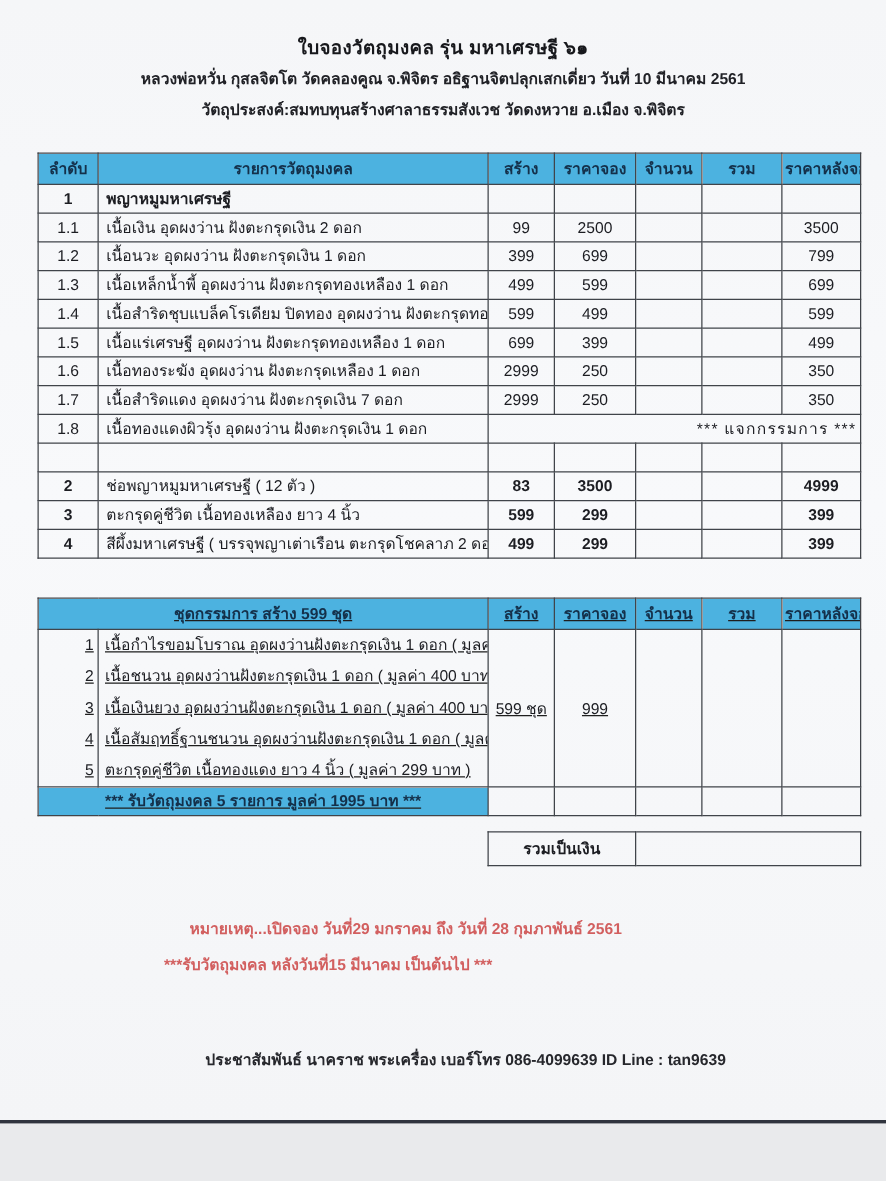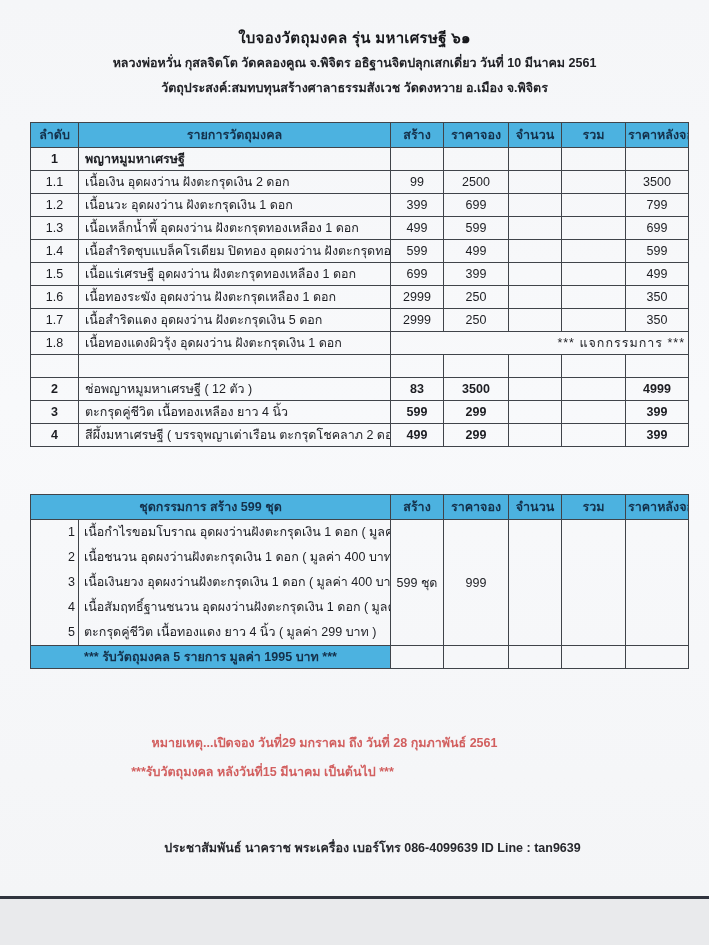--- a/index.html
+++ b/index.html
@@ -8,21 +8,21 @@
     background:linear-gradient(180deg,#f5f6f8 0%,#f8f9fb 45%,#f4f5f7 100%);
     font-family:"Liberation Sans", sans-serif; color:#1e1e1e; overflow:hidden;
   }
   .doc-header { position:absolute; left:0; width:100%; text-align:center; font-weight:bold; }
   .doc-title { top:26px; font-size:15px; letter-spacing:.3px; color:#17181c; }
   .doc-sub1  { top:53px; font-size:12.5px; color:#202126; }
   .doc-sub2  { top:78px; font-size:12.5px; color:#202126; }
 
   table { position:absolute; border-collapse:collapse; table-layout:fixed; }
   #table1 { top:122px; left:30px; width:658px; }
-  #table2 { top:494px; left:30px; width:658px; }
+  #table2 { top:478px; left:30px; width:658px;text-decoration:underline; }
   #table3 { top:665px; left:390px; width:298px; }
 
   th, td { border:1px solid #40444a; overflow:hidden; white-space:nowrap; }
   th {
     background:#4cb2e0; color:#14304a; font-size:12.5px; font-weight:bold;
     height:24px; padding:0 2px;
   }
   td { font-size:12.5px; height:22px; padding:0 3px; color:#1c1d22; }
   td.c { text-align:center; }
   td.name { padding-left:6px;margin-left:48px; }
@@ -132,21 +132,21 @@
           <td class="c">1.6</td>
           <td class="name">เนื้อทองระฆัง  อุดผงว่าน ฝังตะกรุดเหลือง 1 ดอก</td>
           <td class="c">2999</td>
           <td class="c">250</td>
           <td class="c"></td>
           <td class="c"></td>
           <td class="c">350</td>
         </tr>
         <tr>
           <td class="c">1.7</td>
-          <td class="name">เนื้อสำริดแดง  อุดผงว่าน ฝังตะกรุดเงิน 5 ดอก</td>
+          <td class="name">เนื้อสำริดแดง  อุดผงว่าน ฝังตะกรุดเงิน 7 ดอก</td>
           <td class="c">2999</td>
           <td class="c">250</td>
           <td class="c"></td>
           <td class="c"></td>
           <td class="c">350</td>
         </tr>
         <tr>
           <td class="c">1.8</td>
           <td class="name">เนื้อทองแดงผิวรุ้ง อุดผงว่าน ฝังตะกรุดเงิน 1 ดอก</td>
           <td class="note-span" colspan="5">***  แจกกรรมการ ***</td>
@@ -236,19 +236,31 @@
           <td class="blue" colspan="2" style="height: 22px;">*** รับวัตถุมงคล 5 รายการ มูลค่า 1995 บาท ***</td>
           <td class="c" style="height: 22px;"></td>
           <td class="c" style="height: 22px;"></td>
           <td class="c" style="height: 22px;"></td>
           <td class="c" style="height: 22px;"></td>
           <td class="c" style="height: 22px;"></td>
         </tr>
       </tbody>
   </table>
 
+  <table id="table3">
+    <colgroup>
+        <col style="width:118px">
+        <col style="width:180px">
+      </colgroup>
+    <tbody>
+      <tr>
+        <td class="total-label">รวมเป็นเงิน</td>
+        <td class="c"></td>
+      </tr>
+    </tbody>
+  </table>
 
   <div class="red-note l1">หมายเหตุ...เปิดจอง วันที่29 มกราคม ถึง วันที่ 28 กุมภาพันธ์ 2561</div>
   <div class="red-note l2">***รับวัตถุมงคล หลังวันที่15 มีนาคม เป็นต้นไป ***</div>
   <div class="contact-line">ประชาสัมพันธ์ นาคราช พระเครื่อง เบอร์โทร 086-4099639  ID Line : tan9639</div>
   <div class="scan-edge"></div>
   <div class="scan-dot"></div>
 </div>
 
 </body></html>

